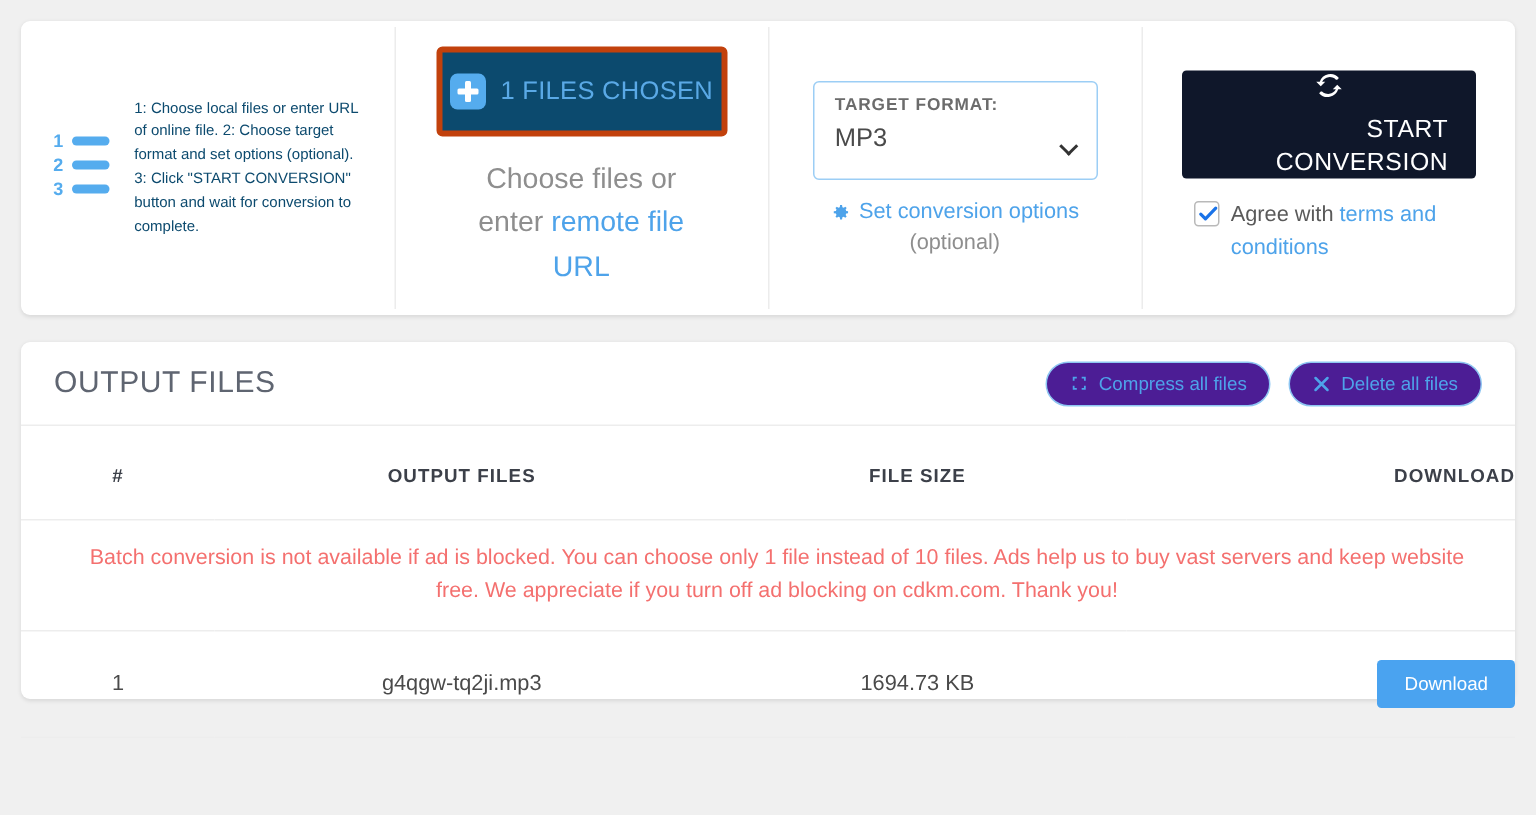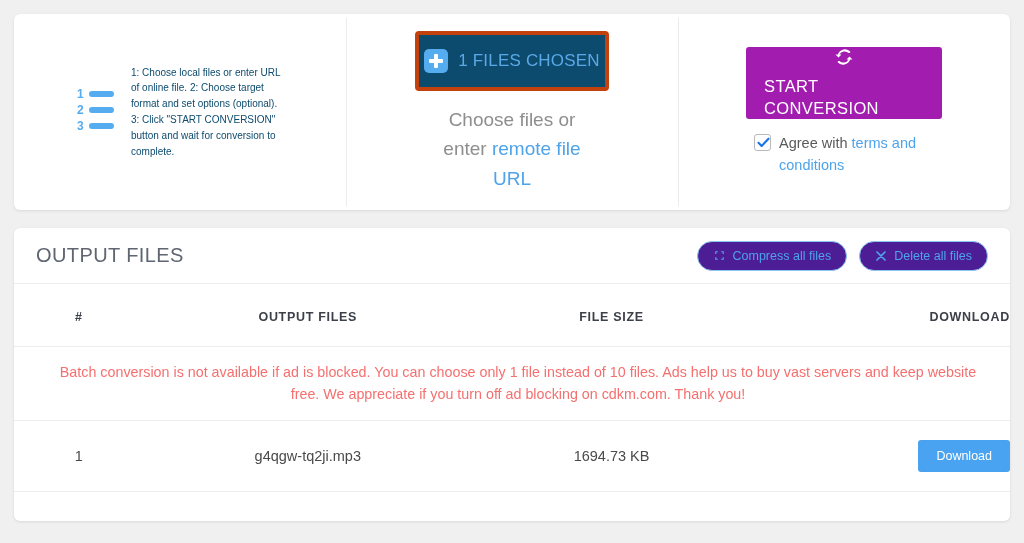--- a/index.html
+++ b/index.html
@@ -97,44 +97,44 @@
   .opts-row { margin-top: 13px; display: flex; align-items: center; gap: 6px; }
   .gear {
     width: 13px; height: 13px; flex: 0 0 auto; display: block;
   }
   .opts-link { color: #4ea3ea; font-size: 14.5px; cursor: pointer; }
   .optional { margin-top: 5px; color: #8e8e8e; font-size: 14.5px; }
 
   
   .start-btn {
     width: 196px; height: 72px;
-    background: #a21caf; border: none; border-radius: 3px;
+    background: #0f172a; border: none; border-radius: 3px;
     color: #fff; font-size: 16.5px; letter-spacing: .4px;
     display: flex; align-items: center; justify-content: center;
-    text-align: left; cursor: pointer; padding: 0 18px;
+    text-align: right; cursor: pointer; padding: 0 18px;
     line-height: 1.35;
   }
   .sync-wrap { display: inline-flex; align-items: center; gap: 8px; flex-wrap: wrap; justify-content: center; }
   .agree-row {
     margin-top: 14px; display: flex; align-items: flex-start; gap: 8px;
     max-width: 180px; text-align: left;
   }
   .cbox {
     width: 17px; height: 17px; border: 1px solid #b9b9b9; border-radius: 3px;
     background: #fff; position: relative; flex: 0 0 auto; margin-top: 1px; cursor: pointer;
   }
   .cbox svg { position: absolute; left: 1px; top: 0px; }
   .agree-text { color: #5a5a5a; font-size: 14.5px; line-height: 1.5; }
 
   
   .out-card {
     margin-top: 18px;
     background: #fff; border-radius: 6px;
     box-shadow: 0 1px 3px rgba(0,0,0,0.10);
-    height: 293px;
+    height: 238px;
   }
   .out-head {
     height: 56px; display: flex; align-items: center; justify-content: space-between;
     padding: 0 22px; border-bottom: 1px solid #ededed;
   }
   .out-title { font-size: 20px; color: #5f6571; letter-spacing: .4px; }
   .head-btns { display: flex; gap: 12px; }
   .pill {
     border: 1px solid #8ec6f2; border-radius: 16px; background: #4c1d95;
     color: #4ea3ea; font-size: 12.5px;
@@ -198,20 +198,35 @@
     <div class="col">
       <div class="choose-btn">
         <span class="plus-icon"></span>
         <span class="choose-label">1 FILES CHOSEN</span>
       </div>
       <div class="sub-text">
         <span>Choose files or enter </span><span class="link">remote file URL</span>
       </div>
     </div>
 
+    <div class="col">
+      <div class="format-box">
+        <div class="format-label">TARGET FORMAT:</div>
+        <div class="format-value">MP3</div>
+        <span class="chev"></span>
+      </div>
+      <div class="opts-row">
+        <svg class="gear" viewBox="0 0 24 24">
+          <path fill="#4ea3ea" d="M12 8.2a3.8 3.8 0 1 0 0 7.6 3.8 3.8 0 0 0 0-7.6zm0 5.8a2 2 0 1 1 0-4 2 2 0 0 1 0 4z"></path>
+          <path fill="#4ea3ea" d="M21 13.2v-2.4l-2.3-.4a7 7 0 0 0-.7-1.7l1.3-1.9-1.7-1.7-1.9 1.3a7 7 0 0 0-1.7-.7L13.6 3h-2.4l-.4 2.7a7 7 0 0 0-1.7.7L7.2 5.1 5.5 6.8l1.3 1.9a7 7 0 0 0-.7 1.7L3.4 10.8v2.4l2.7.4c.16.6.4 1.16.7 1.7l-1.3 1.9 1.7 1.7 1.9-1.3c.54.3 1.1.54 1.7.7l.4 2.7h2.4l.4-2.7c.6-.16 1.16-.4 1.7-.7l1.9 1.3 1.7-1.7-1.3-1.9c.3-.54.54-1.1.7-1.7z"></path>
+        </svg>
+        <span class="opts-link">Set conversion options</span>
+      </div>
+      <div class="optional">(optional)</div>
+    </div>
 
     <div class="col">
       <div class="start-btn">
         <span class="sync-wrap">
           <svg width="20" height="20" viewBox="0 0 24 24">
             <path fill="#ffffff" d="M17.6 7.3A7 7 0 0 0 6.5 9H9l-3.6 3.6L1.8 9h2.8a9 9 0 0 1 15.3-3.1l-1.3 1.4zM6.4 16.7A7 7 0 0 0 17.5 15H15l3.6-3.6L22.2 15h-2.8a9 9 0 0 1-15.3 3.1l1.3-1.4z"></path>
           </svg>
           <span>START CONVERSION</span>
         </span>
       </div>

